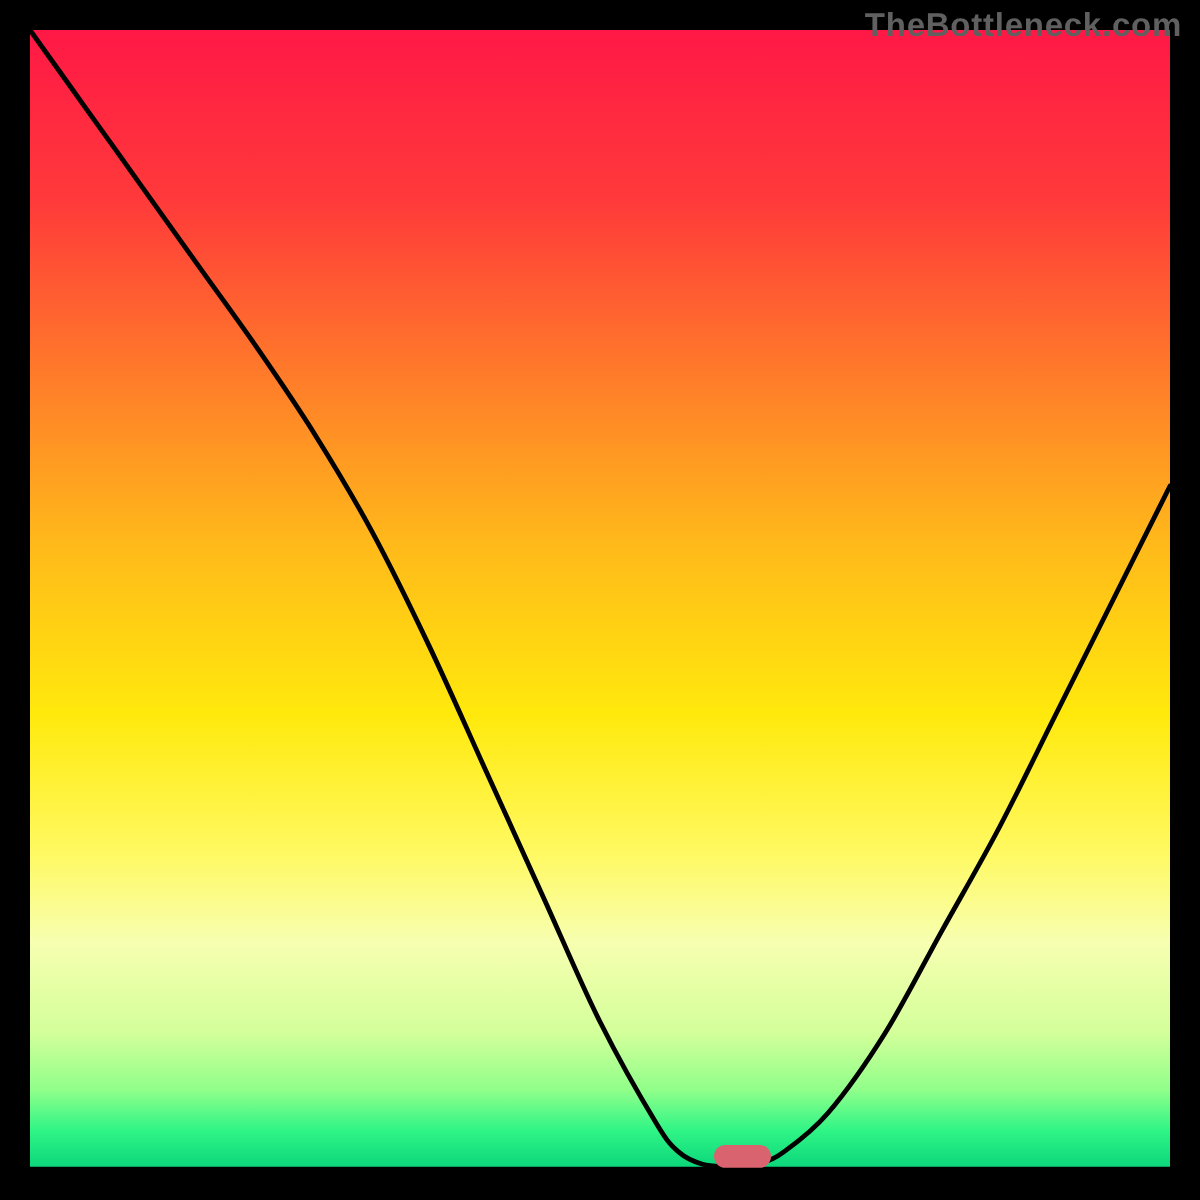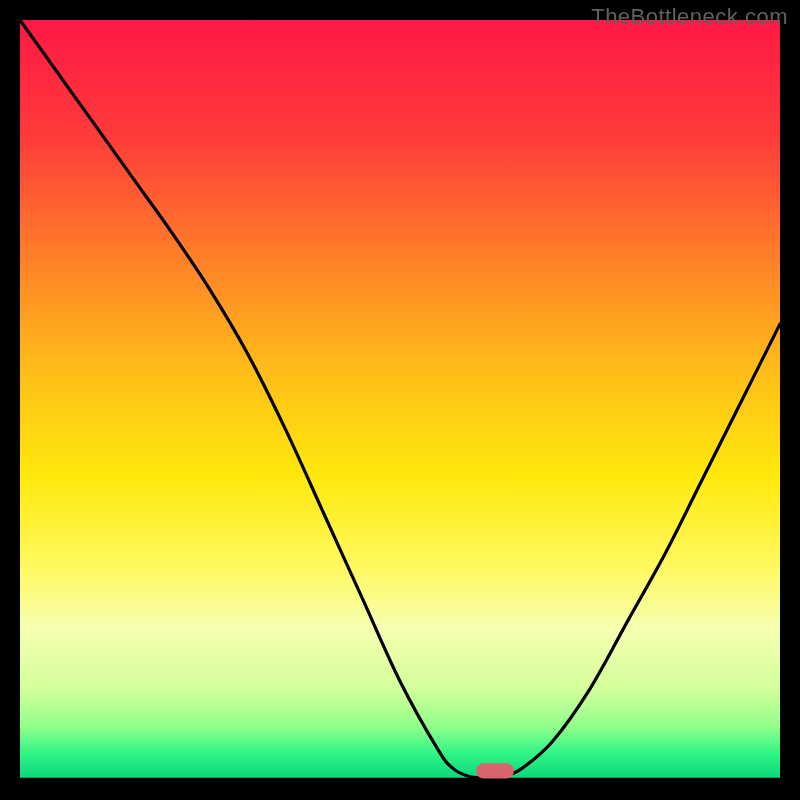--- a/index.html
+++ b/index.html
@@ -17,21 +17,21 @@
     width: 800px;
     height: 800px;
   }
 
   .watermark {
     position: absolute;
     top: 4px;
     right: 12px;
     color: #606060;
     font-size: 22px;
-    font-weight: 400;
+    font-weight: 700;
     letter-spacing: 0.5px;
     z-index: 5;
   }
 
   
   .plot-frame {
     position: absolute;
     left: 20px;
     top: 20px;
     width: 760px;

